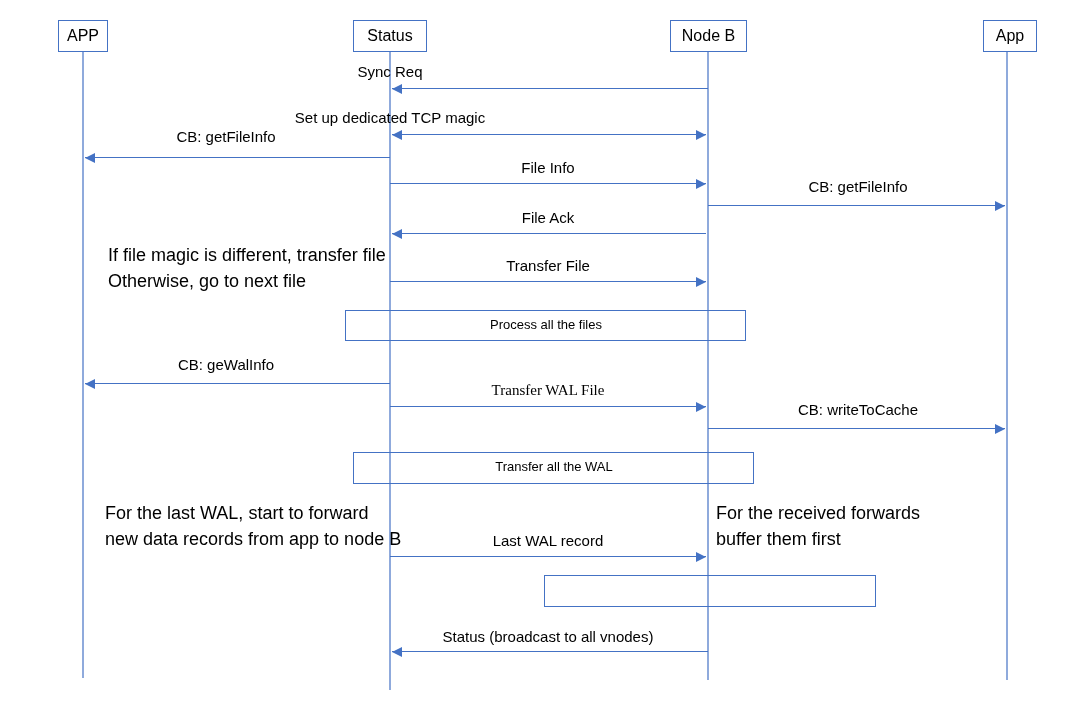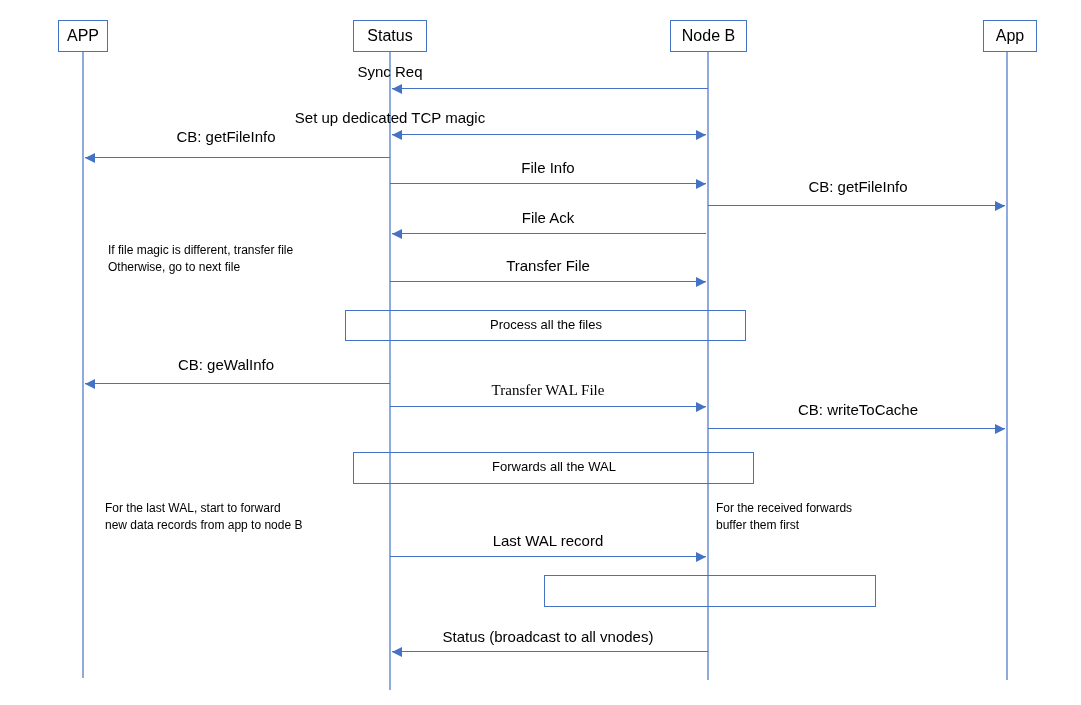--- a/index.html
+++ b/index.html
@@ -91,39 +91,39 @@
     line-height: 1.15;
     color: #000000;
     text-align: center;
     white-space: nowrap;
     z-index: 5;
   }
 
   
   .note {
     position: absolute;
-    font-size: 12px;
+    font-size: 18px;
     line-height: 1.45;
     color: #000000;
     white-space: pre;
     z-index: 5;
   }
 </style>
 </head>
 <body>
 
 <div id="canvas">
     <div class="lifeline" style="left: 82.2px; top: 52px; height: 626px; background: rgb(143, 170, 220);"></div>
     <div class="lifeline" style="left: 389.2px; top: 52px; height: 638px; background: rgb(143, 170, 220);"></div>
     <div class="lifeline" style="left: 707.2px; top: 52px; height: 628px; background: rgb(143, 170, 220);"></div>
     <div class="lifeline" style="left: 1006.2px; top: 52px; height: 628px; background: rgb(143, 170, 220);"></div>
     <div class="proc-box" style="left: 345px; top: 310px; width: 401px; height: 31px; border-color: rgb(68, 114, 196);"></div>
     <div class="proc-label" style="left: 296px; top: 318px; width: 500px;">Process all the files</div>
     <div class="proc-box" style="left: 353px; top: 452px; width: 401px; height: 32px; border-color: rgb(68, 114, 196);"></div>
-    <div class="proc-label" style="left: 304px; top: 460px; width: 500px;">Forwards all the WAL</div>
+    <div class="proc-label" style="left: 304px; top: 460px; width: 500px;">Transfer all the WAL</div>
     <div class="proc-box" style="left: 544px; top: 575px; width: 332px; height: 32px; border-color: rgb(68, 114, 196);"></div>
     <div class="msg" style="left: 392px; top: 88px; width: 316px; border-top-color: rgb(68, 114, 196);"></div>
     <div class="arrowhead left" style="top: 83.7px; left: 392px; border-right-color: rgb(68, 114, 196);"></div>
     <div class="msg-label" style="left: 140px; top: 63px; width: 500px;">Sync Req</div>
     <div class="msg" style="left: 392px; top: 134px; width: 314px; border-top-color: rgb(68, 114, 196);"></div>
     <div class="arrowhead right" style="top: 129.7px; left: 696px; border-left-color: rgb(68, 114, 196);"></div>
     <div class="arrowhead left" style="top: 129.7px; left: 392px; border-right-color: rgb(68, 114, 196);"></div>
     <div class="msg-label" style="left: 140px; top: 109px; width: 500px;">Set up dedicated TCP magic</div>
     <div class="msg" style="left: 85px; top: 157px; width: 305px; border-top-color: rgb(68, 114, 196);"></div>
     <div class="arrowhead left" style="top: 152.7px; left: 85px; border-right-color: rgb(68, 114, 196);"></div>

